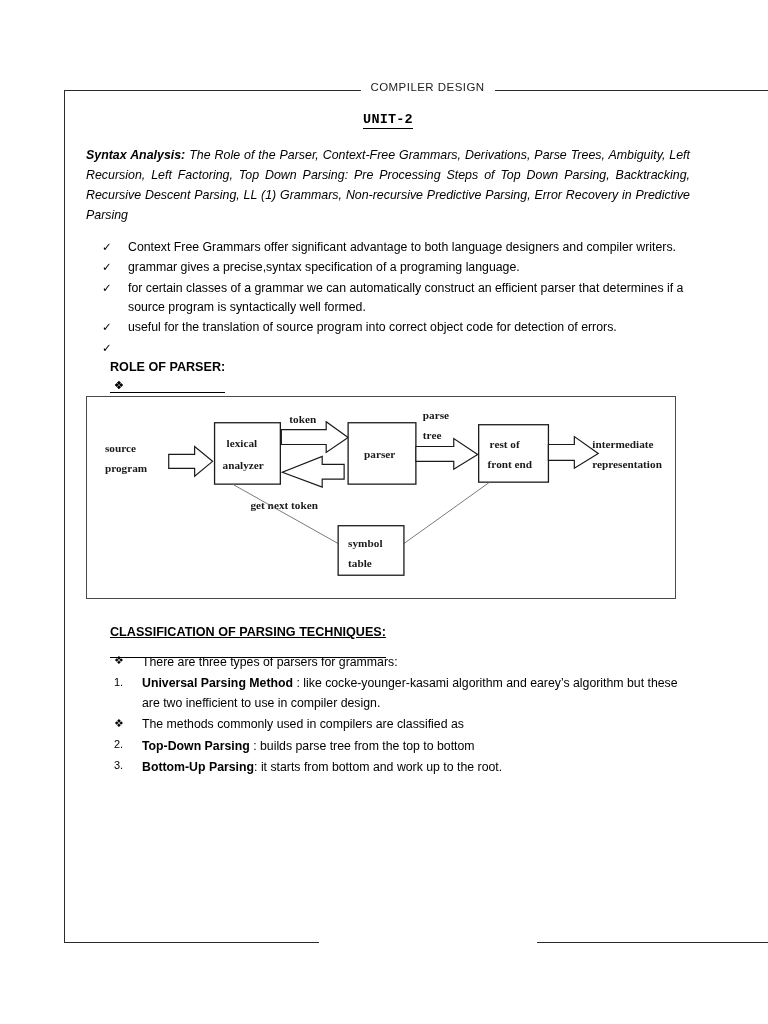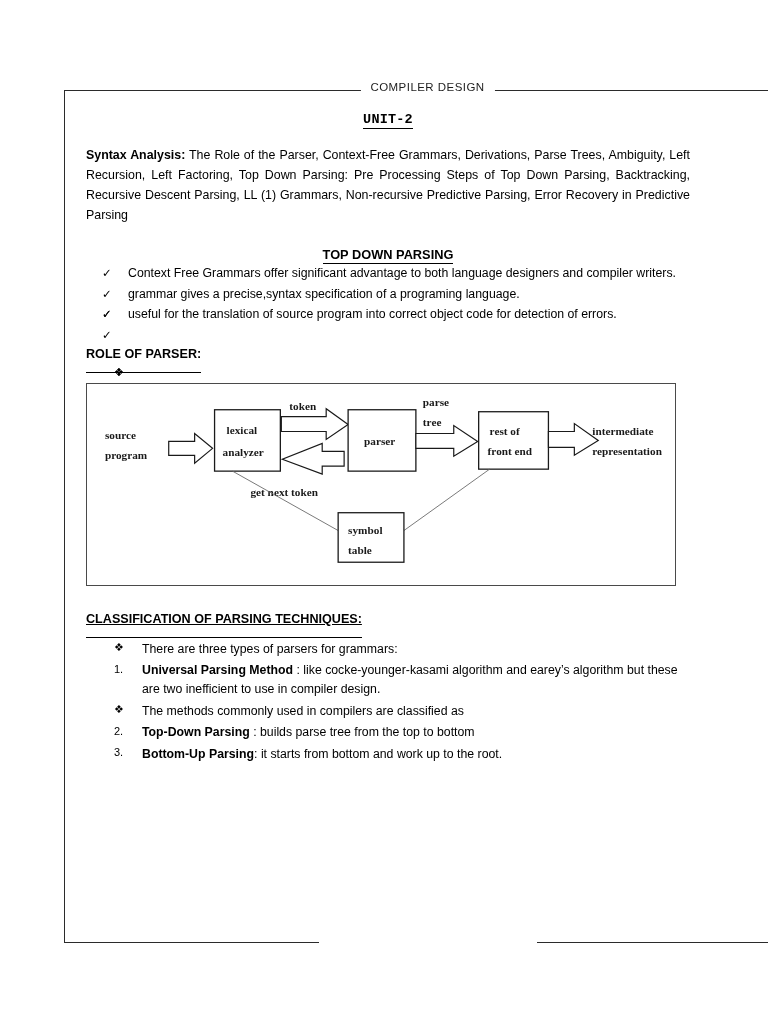--- a/index.html
+++ b/index.html
@@ -78,20 +78,21 @@
     border-bottom: 1.3px solid #000;
     padding-bottom: 1px;
   }
 
   .abstract {
     margin-top: 18px;
     font-size: 12.4px;
     line-height: 1.62;
     text-align: justify;
     text-justify: inter-word;
+    font-style: italic;
   }
   .abstract b { font-weight: bold; }
 
   .center-heading {
     text-align: center;
     font-size: 12.8px;
     font-weight: bold;
     margin: 22px 0 2px 0;
   }
   .center-heading span {
@@ -99,21 +100,22 @@
     padding-bottom: 1px;
   }
 
   .section-heading {
     font-size: 12.6px;
     font-weight: bold;
     margin: 22px 0 4px 0;
   }
   .section-heading span {
     border-bottom: 1.3px solid #000;
-    padding-bottom: 11px;
+    padding-bottom: 18px;
+    margin-left: 24px;
   }
 
   
   ul.bullets {
     list-style: none;
     margin: 0;
     padding: 0;
   }
   ul.bullets li {
     position: relative;
@@ -204,34 +206,32 @@
   <div class="content">
 
     <div class="unit-title">
       <span>UNIT-2</span>
     </div>
 
     <p class="abstract">
       <b>Syntax Analysis:</b><span> The Role of the Parser, Context-Free Grammars, Derivations, Parse Trees, Ambiguity, Left Recursion, Left Factoring, Top Down Parsing: Pre Processing Steps of Top Down Parsing, Backtracking, Recursive Descent Parsing, LL (1) Grammars, Non-recursive Predictive Parsing, Error Recovery in Predictive Parsing</span>
     </p>
 
-    <div class="center-heading">
-      <span>TOP DOWN PARSING</span>
-    </div>
     <ul class="bullets check">
       <li>
         <span class="mk">✓</span>
         <span>Context Free Grammars offer significant advantage to both language designers and compiler writers.</span>
       </li>
       <li>
         <span class="mk">✓</span>
         <span>grammar gives a precise,syntax specification of a programing language.</span>
       </li>
       <li>
         <span class="mk">✓</span>
+        <span>for certain classes of a grammar we can automatically construct an efficient parser that determines if a source program is syntactically well formed.</span>
       </li>
       <li>
         <span class="mk">✓</span>
         <span>useful for the translation of source program into correct object code for detection of errors.</span>
       </li>
       <li>
         <span class="mk">✓</span>
       </li>
     </ul>
 

